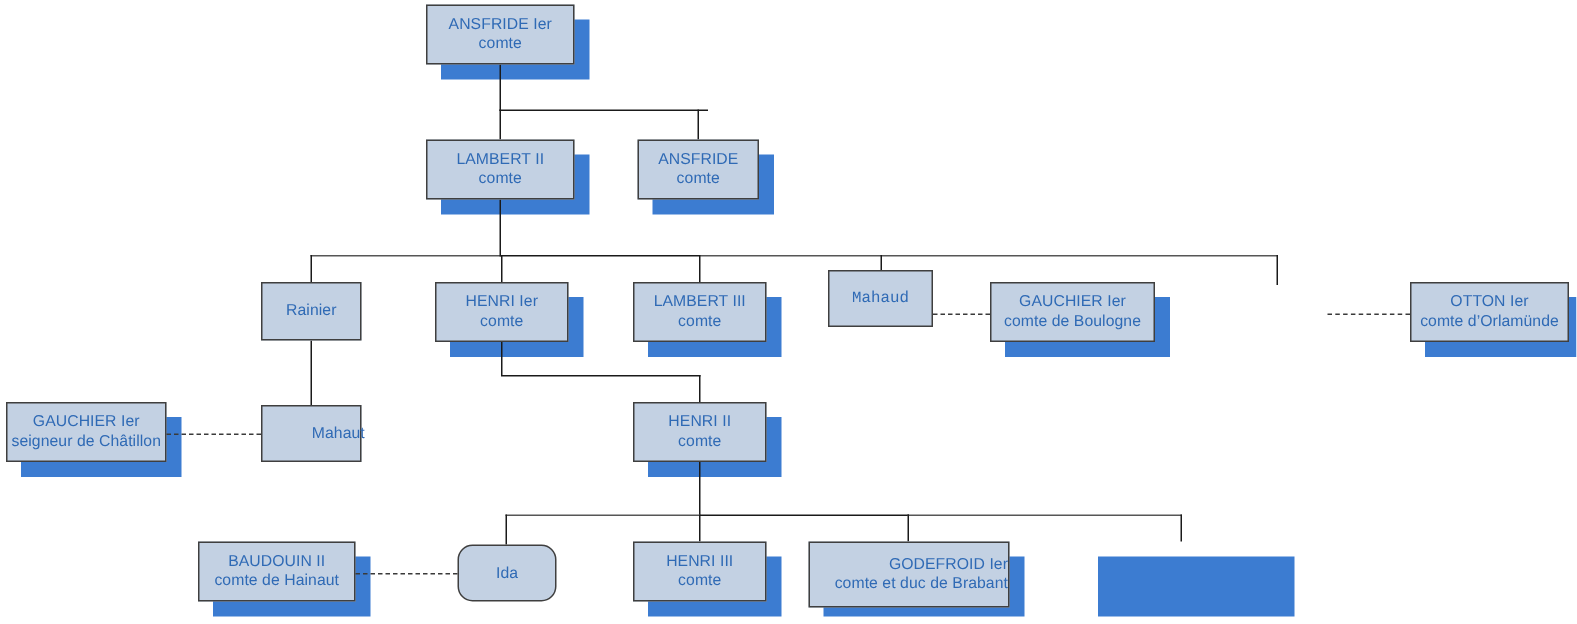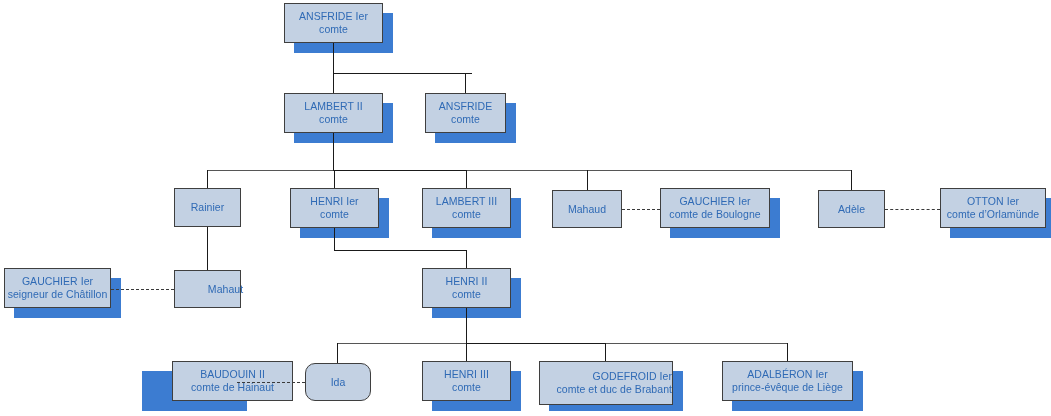--- a/index.html
+++ b/index.html
@@ -149,69 +149,62 @@
   <div class="node" style="left:290px; top:188px; width:89px; height:40px;">
     <span class="l1">HENRI Ier</span>
     <span class="l2">comte</span>
   </div>
 
   <div class="node" style="left:422px; top:188px; width:89px; height:40px;">
     <span class="l1">LAMBERT III</span>
     <span class="l2">comte</span>
   </div>
 
-  <div class="node" style="left:552px; top:190px; width:70px; height:38px;">
+  <div class="node" style="left:552px; top:180px; width:70px; height:38px;font-family:Liberation Mono, monospace;">
     <span class="l1">Mahaud</span>
   </div>
 
   <div class="node" style="left:660px; top:188px; width:110px; height:40px;">
     <span class="l1">GAUCHIER Ier</span>
     <span class="l2">comte de Boulogne</span>
   </div>
 
-  <div class="node" style="left:818px; top:190px; width:67px; height:38px;">
-    <span class="l1">Adèle</span>
-  </div>
 
   <div class="node" style="left:4px; top:268px; width:107px; height:40px;">
     <span class="l1">GAUCHIER Ier</span>
     <span class="l2">seigneur de Châtillon</span>
   </div>
 
   <div class="node" style="left:940px; top:188px; width:106px; height:40px;">
     <span class="l1">OTTON Ier</span>
     <span class="l2">comte d’Orlamünde</span>
   </div>
 
   <div class="node" style="left:174px; top:270px; width:67px; height:38px;padding-left:36px;">
     <span class="l1">Mahaut</span>
   </div>
 
   <div class="node" style="left:422px; top:268px; width:89px; height:40px;">
     <span class="l1">HENRI II</span>
     <span class="l2">comte</span>
   </div>
 
-  <div class="node" style="left:132px; top:361px; width:121px; height:40px;margin-left:40px;">
+  <div class="node" style="left:132px; top:361px; width:105px; height:40px;">
     <span class="l1">BAUDOUIN II</span>
     <span class="l2">comte de Hainaut</span>
   </div>
 
   <div class="node" style="left:305px; top:363px; width:66px; height:38px;border-radius:10px;">
     <span class="l1">Ida</span>
   </div>
 
   <div class="node" style="left:422px; top:361px; width:89px; height:40px;">
     <span class="l1">HENRI III</span>
     <span class="l2">comte</span>
   </div>
 
   <div class="node" style="left:539px; top:361px; width:134px; height:44px;align-items:flex-end;">
     <span class="l1">GODEFROID Ier</span>
     <span class="l2">comte et duc de Brabant</span>
   </div>
 
-  <div class="node" style="left:722px; top:361px; width:131px; height:40px;">
-    <span class="l1">ADALBÉRON Ier</span>
-    <span class="l2">prince-évêque de Liège</span>
-  </div>
 
 </div>
 
 </body></html>

